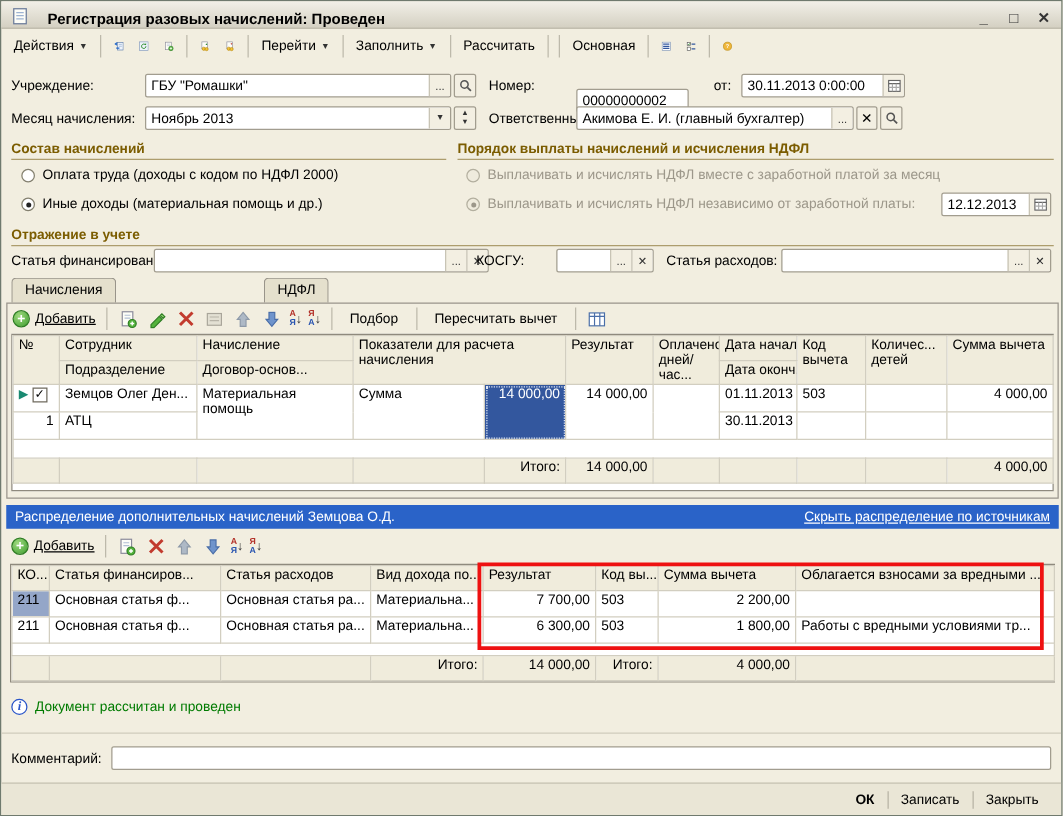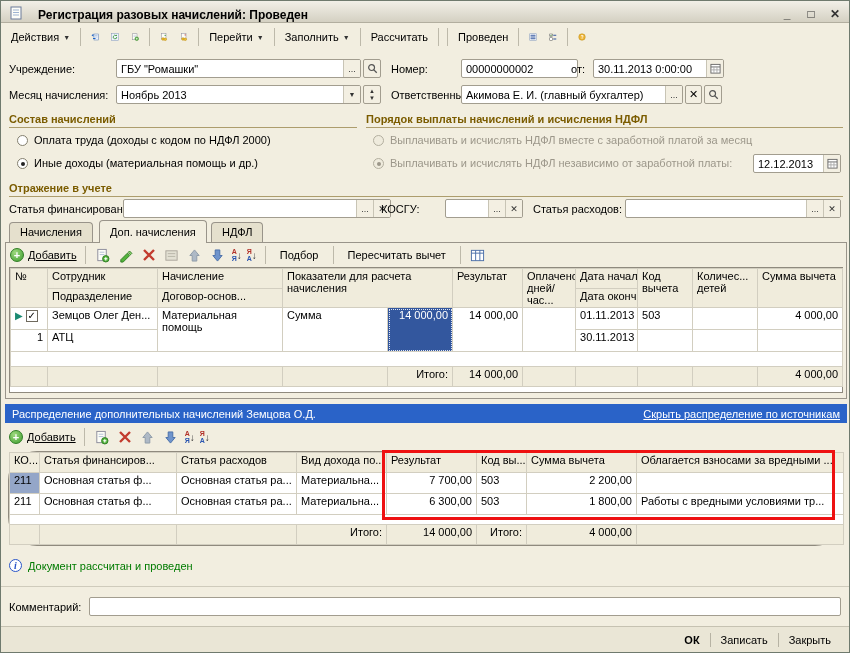--- a/index.html
+++ b/index.html
@@ -100,21 +100,21 @@
     align-items:center; justify-content:center; font-size:10px; line-height:10px; }
   .rowmark{ color:#1a8a72; font-size:10px; }
   
   .dist-bar{
     position:absolute; left:4px; top:403px; width:842px; height:19px;
     background:var(--accent-blue,#2a63c8); color:#fff;
     display:flex; align-items:center; padding:0 7px;
   }
   .dist-bar a{ margin-left:auto; color:#fff; text-decoration:underline; cursor:pointer; }
   .dist-tb{ position:absolute; left:4px; top:424px; width:842px; }
-  .dist-grid{ position:absolute; left:7px; top:450px; width:836px;border-radius:29px; }
+  .dist-grid{ position:absolute; left:7px; top:450px; width:836px; }
   .hl-box{
     position:absolute; left:381px; top:449px; width:453px; height:70px;
     border:3px solid var(--highlight-red,#f00); pointer-events:none; z-index:6;
   }
   
   .status{ position:absolute; left:8px; top:558px; display:flex; align-items:center; gap:6px;
     color:var(--status-green,#007b00); }
   .info-ico{ width:13px; height:13px; border-radius:50%; border:1px solid #2a55c8; background:#fff;
     color:#2a55c8; font-style:italic; font-weight:bold; font-family:"Liberation Serif",serif;
     font-size:10px; display:flex; align-items:center; justify-content:center; }
@@ -214,21 +214,21 @@
       <span>Заполнить</span>
         <span class="caret">▼</span>
     </span>
     <span class="tb-sep"></span>
     <span class="tb-btn">
         <span>Рассчитать</span>
       </span>
     <span class="tb-sep"></span>
     <span class="tb-sep"></span>
     <span class="tb-btn">
-        <span>Проведен</span>
+        <span>Основная</span>
       </span>
     <span class="tb-sep"></span>
     <span class="tb-btn icon16">
       <svg width="16" height="16" viewBox="0 0 16 16">
           <rect x="1.5" y="1.5" width="13" height="13" fill="#fff" stroke="#7e94b8"></rect>
           <line x1="3" y1="4.5" x2="13" y2="4.5" stroke="#33579e" stroke-width="2"></line>
           <line x1="3" y1="8" x2="13" y2="8" stroke="#33579e" stroke-width="2"></line>
           <line x1="3" y1="11.5" x2="13" y2="11.5" stroke="#33579e" stroke-width="2"></line>
         </svg>
     </span>
@@ -256,21 +256,21 @@
     <span class="ibtn">...</span>
   </div>
   <span class="sidebtn" style="left:362px; top:58px">
     <svg width="11" height="11" viewBox="0 0 12 12">
         <circle cx="5" cy="5" r="3.2" fill="none" stroke="#555" stroke-width="1.3"></circle>
         <line x1="7.5" y1="7.5" x2="10.6" y2="10.6" stroke="#555" stroke-width="1.5"></line>
       </svg>
   </span>
 
   <span class="lbl" style="left:390px; top:62px">Номер:</span>
-  <div class="fld" style="left:460px; top:58px; width:117px">
+  <div class="fld" style="left:460px; top:70px; width:90px">
     <span class="txt">00000000002</span>
   </div>
   <span class="lbl" style="left:570px; top:62px">от:</span>
   <div class="fld" style="left:592px; top:58px; width:131px">
     <span class="txt">30.11.2013 0:00:00</span>
     <span class="ibtn">
       <svg width="11" height="11" viewBox="0 0 12 12">
           <rect x="1" y="1.5" width="10" height="9.5" fill="#fff" stroke="#666"></rect>
           <line x1="1" y1="4.3" x2="11" y2="4.3" stroke="#666"></line>
           <line x1="4.3" y1="4.3" x2="4.3" y2="11" stroke="#aaa"></line>
@@ -359,21 +359,20 @@
   <span class="lbl" style="left:532px; top:202px">Статья расходов:</span>
   <div class="fld" style="left:624px; top:198px; width:216px">
     <span class="txt"></span>
     <span class="ibtn">...</span>
     <span class="ibtn">
         <span>✕</span>
       </span>
   </div>
 
   <div class="tab" style="left:8px">Начисления</div>
-  <div class="tab active" style="left:98px">Доп. начисления</div>
   <div class="tab" style="left:210px">НДФЛ</div>
 
   <div class="panel">
     <div class="grid-tb">
       <span class="add-btn">
         <span class="add-ico">+</span>
         <span class="add-txt">Добавить</span>
       </span>
       <span class="tb-sep"></span>
       <span class="icon16">

